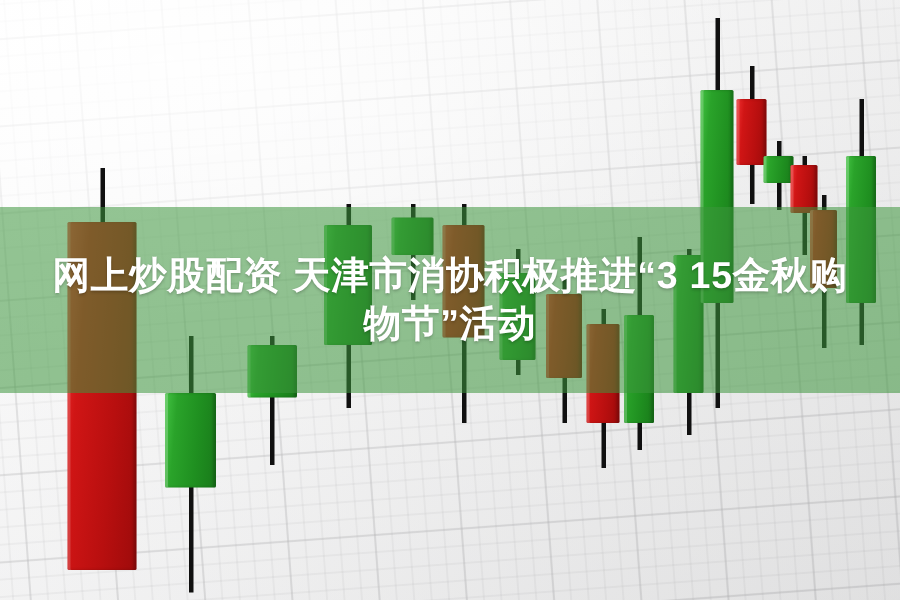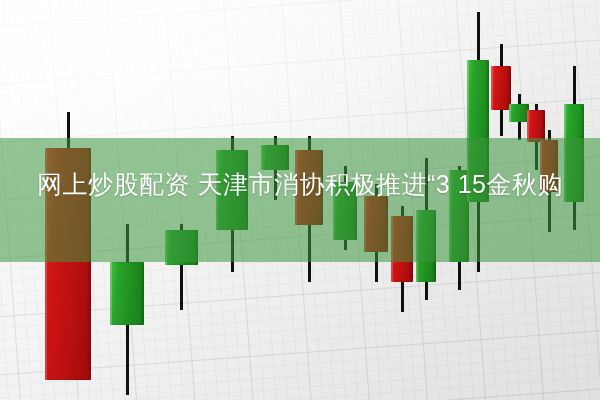--- a/index.html
+++ b/index.html
@@ -87,21 +87,21 @@
     background: rgba(60,150,60,0.55);
   }
 
   
   .headline {
     position: absolute;
     left: 0;
     width: 100%;
     text-align: center;
     color: #ffffff;
-    font-weight: 400;
+    font-weight: 700;
     letter-spacing: 0.5px;
     line-height: 1.30;
     padding: 0 24px;
     box-sizing: border-box;
     text-shadow:
       0 1px 2px rgba(0,0,0,0.18),
       0 0 1px rgba(0,0,0,0.12);
     user-select: none;
   }
   .headline .line {
@@ -185,15 +185,16 @@
       <div class="candle" style="left: 0px; top: 0px;">
         <div class="wick" style="left: 572.5px; top: 66px; height: 164px; background: rgb(16, 16, 16);"></div>
         <div class="body up" style="left: 564px; top: 104px; width: 20px; height: 98px;"></div>
       </div>
     </div>
 
   <div class="band" id="overlay-band" style="top: 138px; height: 124px; background: rgba(60, 150, 60, 0.55);"></div>
 
   <div class="headline" id="headline" style="font-size: 25px; color: rgb(255, 255, 255); top: 167.5px;">
     <span class="line">网上炒股配资 天津市消协积极推进“3 15金秋购</span>
+    <span class="line">物节”活动</span>
   </div>
 
 </div>
 
 </body></html>

